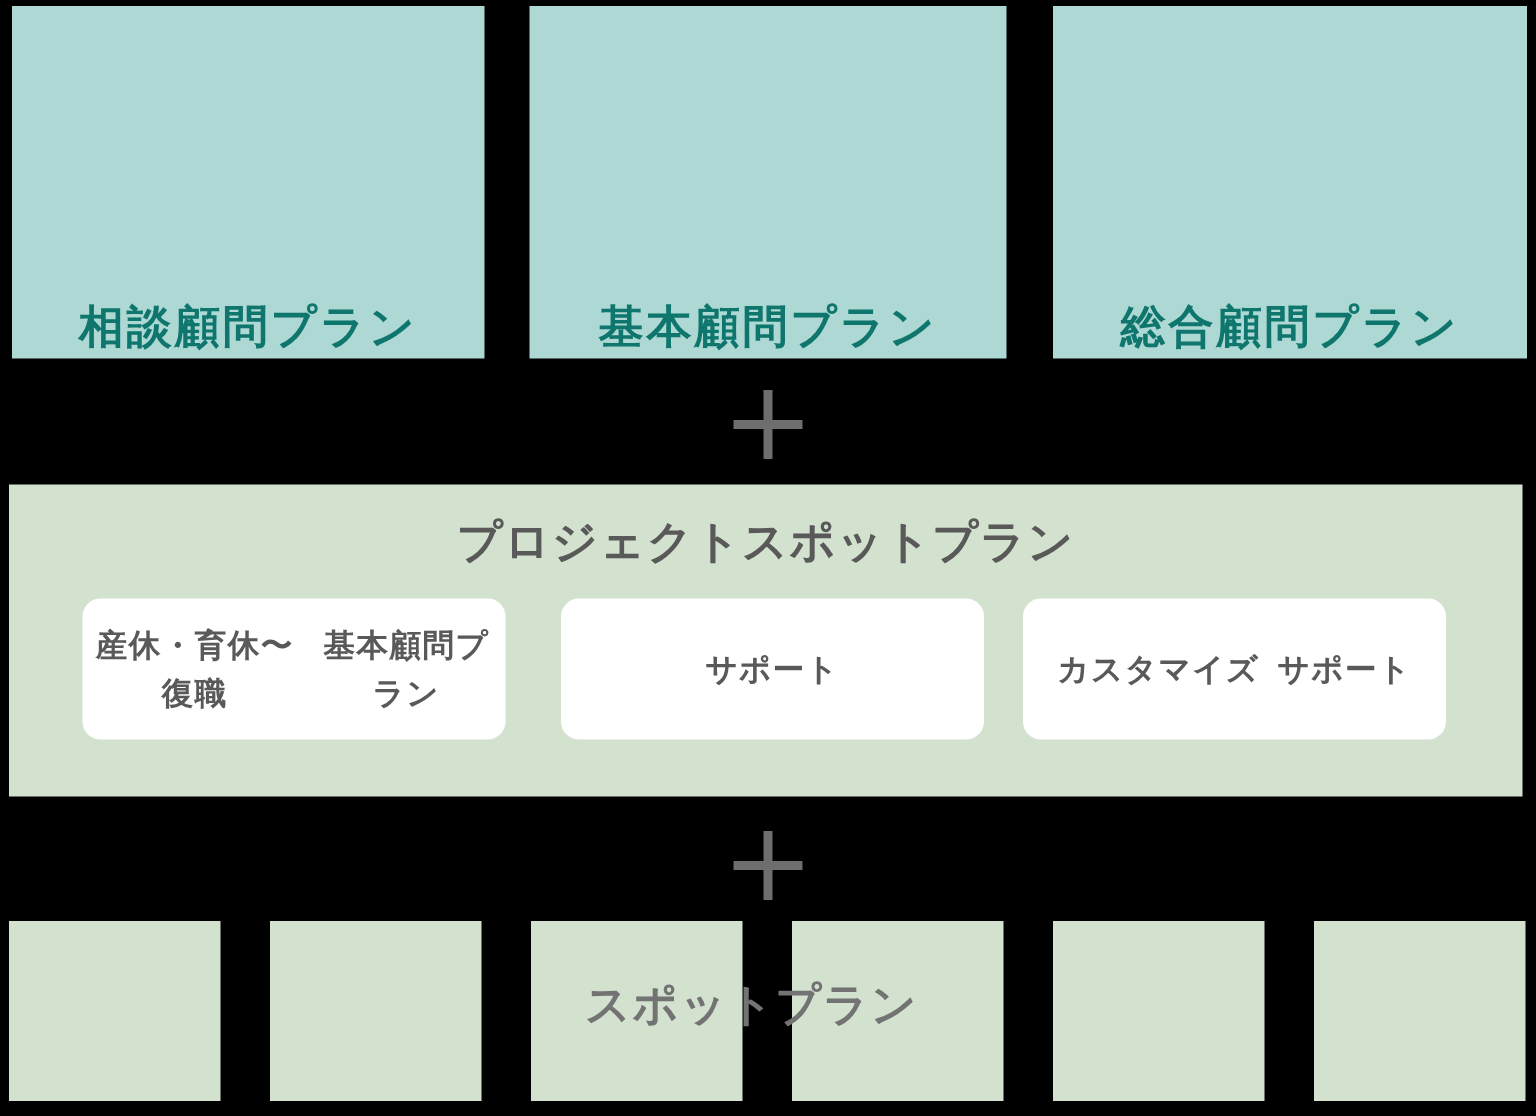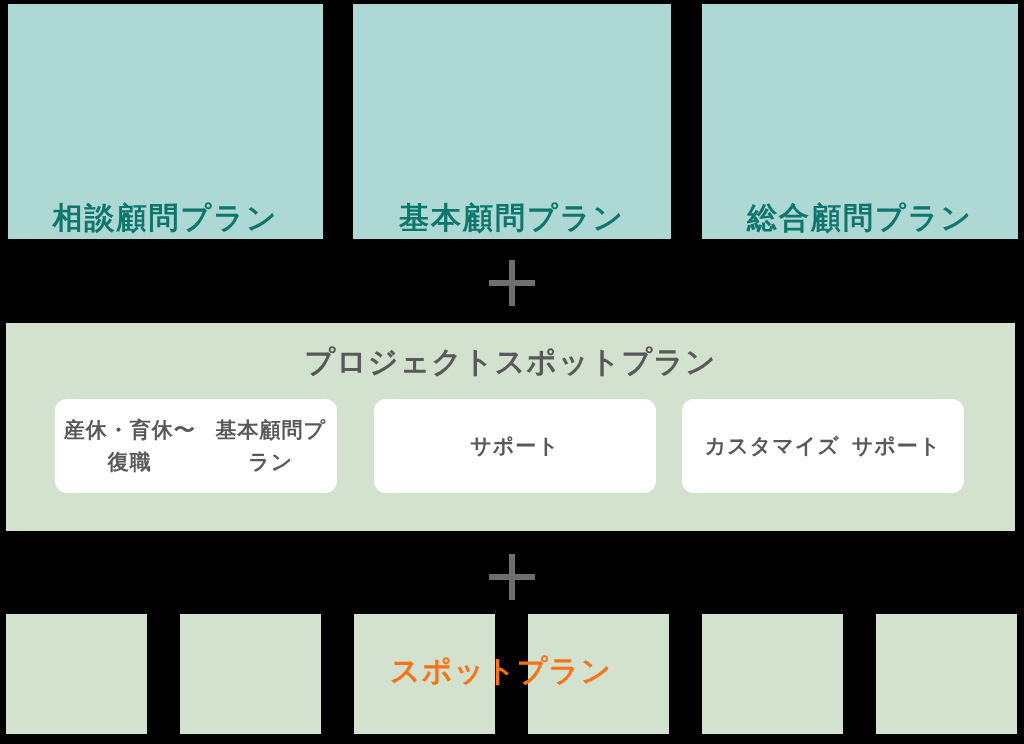--- a/index.html
+++ b/index.html
@@ -49,21 +49,21 @@
   }
   .spot-box.s1{left:6px;}
   .spot-box.s2{left:180px;}
   .spot-box.s3{left:354px;}
   .spot-box.s4{left:528px;}
   .spot-box.s5{left:702px;}
   .spot-box.s6{left:876px;}
 
   .spot-title{
     position:absolute;left:0;top:655px;width:1002px;text-align:center;
-    color:#f97316;font-size:30px;font-weight:bold;letter-spacing:1px;
+    color:#737373;font-size:30px;font-weight:bold;letter-spacing:1px;
     line-height:31px;z-index:5;
   }
 </style>
 </head>
 <body>
 
 <div class="canvas">
 
   <div class="plan-box p1">
     <span>相談顧問プラン</span>

